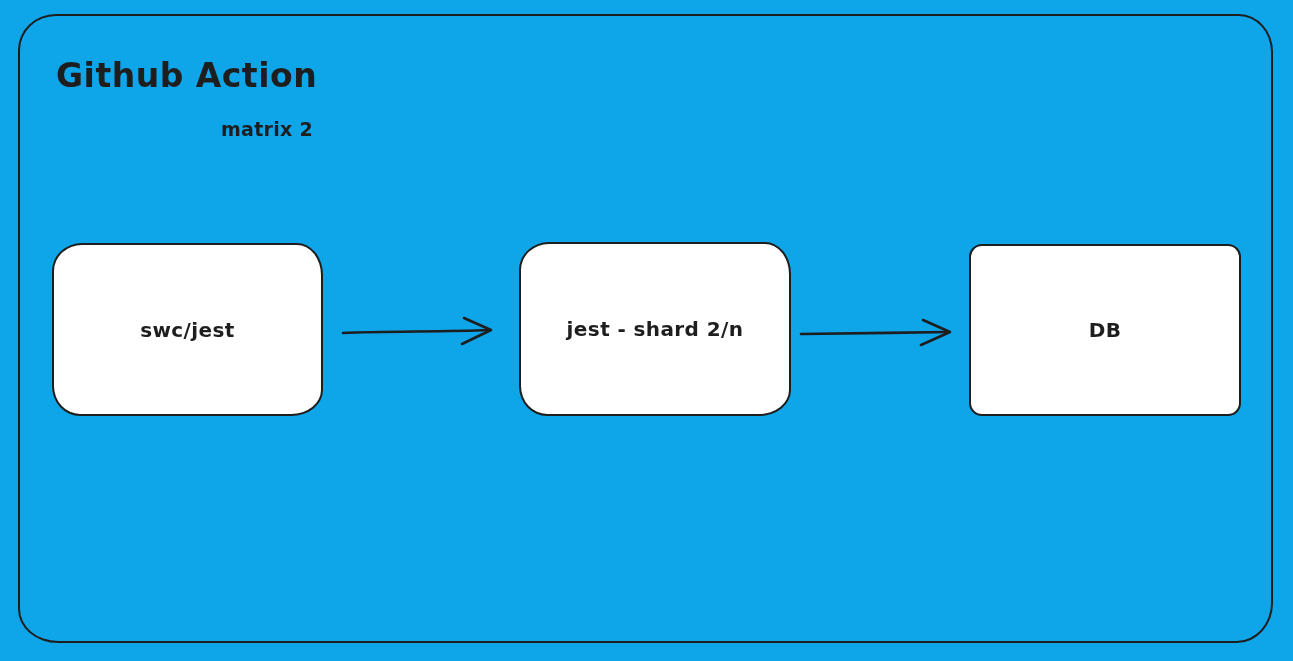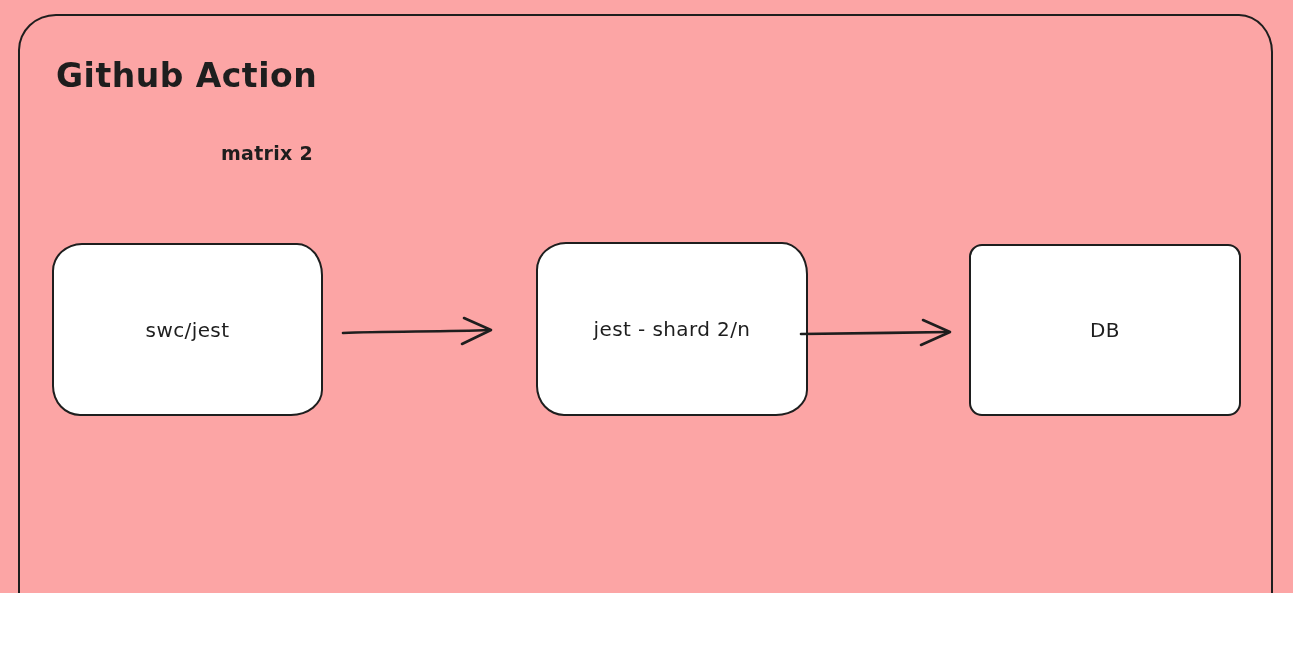--- a/index.html
+++ b/index.html
@@ -5,22 +5,22 @@
   html, body {
     margin: 0;
     padding: 0;
     background: #ffffff;
     font-family: "DejaVu Sans", "Liberation Sans", sans-serif;
     color: #1e1e1e;
   }
   .canvas {
     position: relative;
     width: 1293px;
-    height: 593px;
-    background: #fca5a5;
+    height: 661px;
+    background: #0ea5e9;
     overflow: hidden;
   }
   .frame {
     position: absolute;
     left: 18px;
     top: 14px;
     width: 1255px;
     height: 629px;
     border: 2.5px solid #1e1e1e;
     border-radius: 38px 34px 36px 40px / 36px 38px 40px 34px;
@@ -37,40 +37,39 @@
     white-space: nowrap;
   }
   .frame-subtitle {
     position: absolute;
     left: 221px;
     top: 118px;
     font-size: 19px;
     font-weight: 600;
     letter-spacing: 0.3px;
     white-space: nowrap;
-    margin-top: 24px;
   }
   .node {
     position: absolute;
     border: 2.5px solid #1e1e1e;
     border-radius: 30px 26px 32px 28px / 28px 32px 26px 30px;
     background: #ffffff;
     display: flex;
     align-items: center;
     justify-content: center;
     box-sizing: border-box;
   }
   .node-label {
     font-size: 20px;
-    font-weight: 400;
+    font-weight: 700;
     letter-spacing: 0.4px;
     white-space: nowrap;
   }
   #node-swc-jest   { left: 52px;  top: 243px; width: 271px; height: 173px; }
-  #node-jest-shard { left: 519px; top: 242px; width: 272px; height: 174px; margin-left: 17px; }
+  #node-jest-shard { left: 519px; top: 242px; width: 272px; height: 174px; }
   #node-db         { left: 969px; top: 244px; width: 272px; height: 172px; border-radius: 13px; }
   .edge {
     position: absolute;
   }
   #edge-1 { left: 340px; top: 310px; }
   #edge-2 { left: 798px; top: 312px; }
   .edge svg {
     display: block;
   }
 </style>

